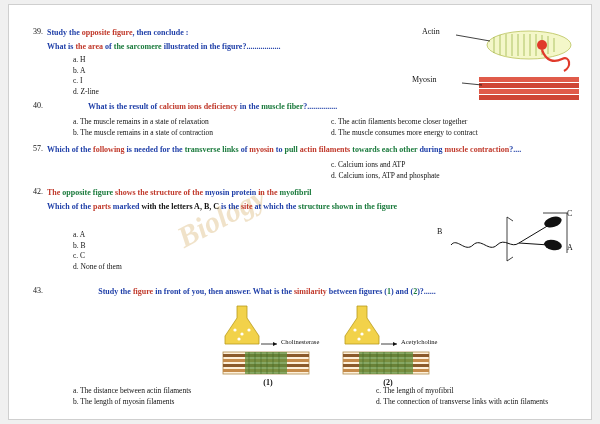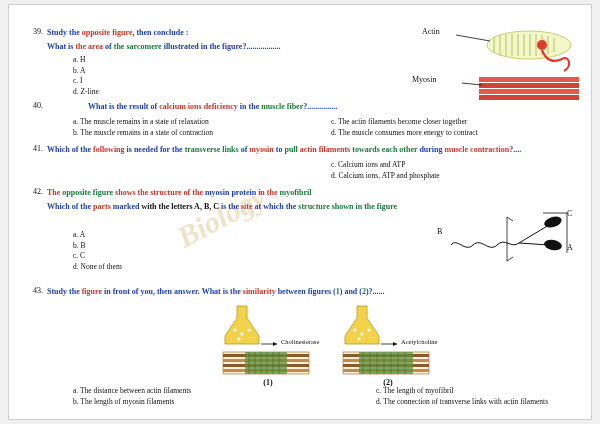--- a/index.html
+++ b/index.html
@@ -122,21 +122,21 @@
   </div>
   <div class="opts" style="left:64px;top:112px;">
     <div>a.  The muscle remains in a state of relaxation</div>
     <div>b.  The muscle remains in a state of contraction</div>
   </div>
   <div class="opts" style="left:322px;top:112px;">
     <div>c.  The actin filaments become closer together</div>
     <div>d.  The muscle consumes more energy to contract</div>
   </div>
 
-  <div class="qnum" style="left:24px;top:139px;">41.</div>
+  <div class="qnum" style="left:24px;top:139px;">57.</div>
   <div class="q stem" style="left:38px;top:139px;width:538px;">
     <span class="blue">Which of the </span><span class="red">following</span><span class="blue"> is needed for the </span><span class="green">transverse links</span><span class="blue"> of </span><span class="red">myosin</span><span class="blue"> to </span><span class="green">pull</span><span class="blue"> </span><span class="red">actin filaments</span><span class="blue"> </span><span class="green">towards each other</span><span class="blue"> during </span><span class="red">muscle contraction</span><span class="blue">?....</span>
   </div>
   <div class="opts" style="left:322px;top:155px;">
     <div>c.  Calcium ions and ATP</div>
     <div>d.  Calcium ions, ATP and phosphate</div>
   </div>
 
   <div class="qnum" style="left:24px;top:182px;">42.</div>
   <div class="q stem" style="left:38px;top:196px;width:400px;">
@@ -164,21 +164,21 @@
       <line x1="58" y1="56" x2="64" y2="52" stroke="#111" stroke-width="0.8"></line>
       <line x1="94" y1="8" x2="118" y2="8" stroke="#111" stroke-width="0.8"></line>
       <line x1="118" y1="8" x2="118" y2="48" stroke="#111" stroke-width="0.8"></line>
     </svg>
     <div class="lbl" style="position:absolute;left:-12px;top:22px;">B</div>
     <div class="lbl" style="position:absolute;left:118px;top:4px;">C</div>
     <div class="lbl" style="position:absolute;left:118px;top:38px;">A</div>
   </div>
 
   <div class="qnum" style="left:24px;top:281px;">43.</div>
-  <div class="q stem" style="left:38px;top:281px;width:440px;">
+  <div class="q stem" style="left:38px;top:281px;width:440px;text-align:center;">
     <span class="blue">Study the </span><span class="red">figure</span><span class="blue"> in front of you, then answer. </span><span class="blue">What is the </span><span class="red">similarity</span><span class="blue"> between figures (</span><span class="green">1</span><span class="blue">) and (</span><span class="green">2</span><span class="blue">)?......</span>
   </div>
 
   <div class="figbox" style="left:200px;top:295px;width:120px;height:80px;">
     <svg width="120" height="80" viewBox="0 0 120 80">
       <path d="M28 6 L38 6 L38 18 L50 36 L50 44 L16 44 L16 36 L28 18 Z" fill="#f2d24a" stroke="#b79a1c" stroke-width="0.8"></path>
       <circle cx="26" cy="30" r="1.6" fill="#fff"></circle>
       <circle cx="33" cy="34" r="1.6" fill="#fff"></circle>
       <circle cx="40" cy="30" r="1.6" fill="#fff"></circle>
       <circle cx="30" cy="39" r="1.6" fill="#fff"></circle>

